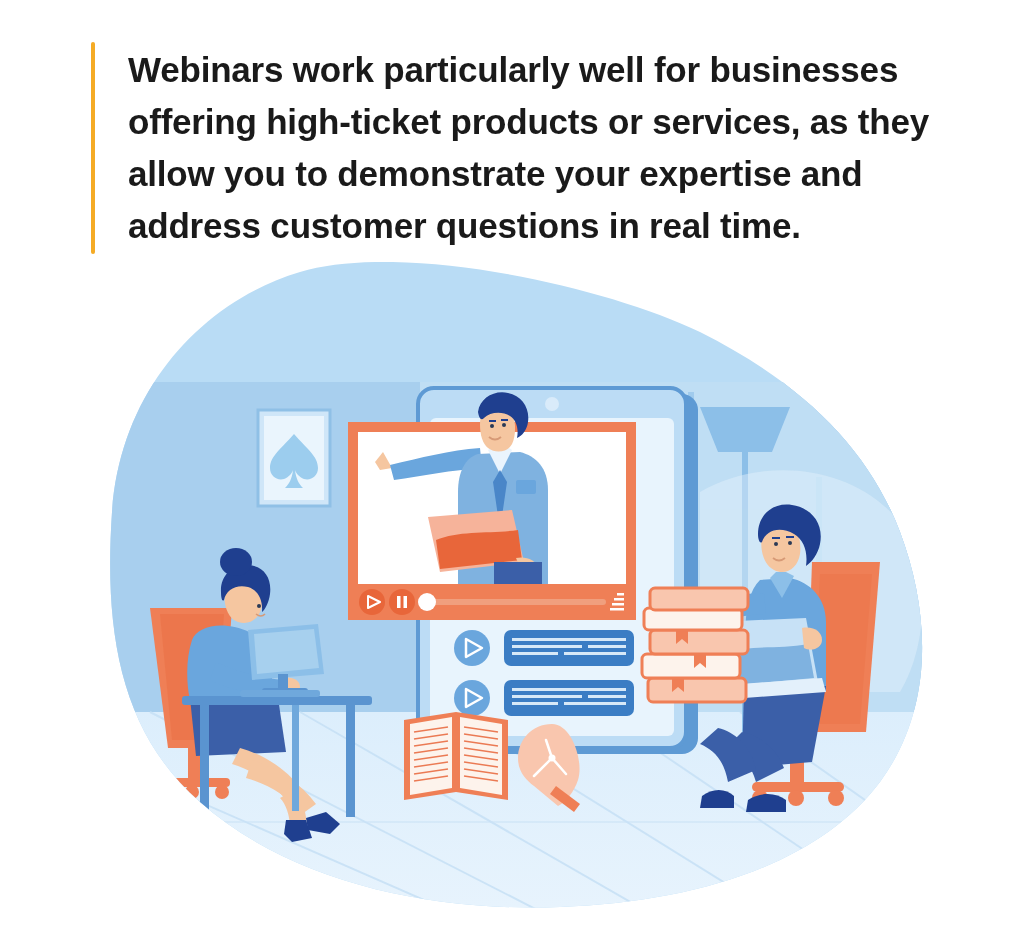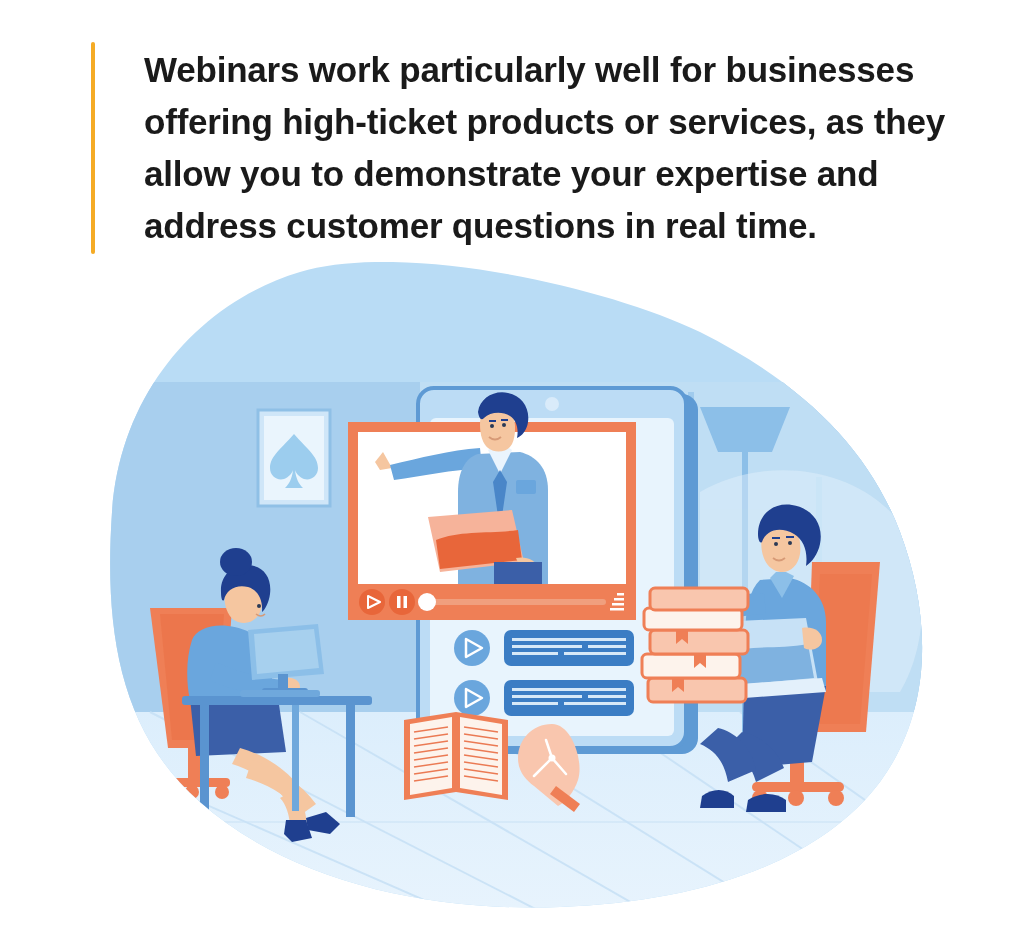--- a/index.html
+++ b/index.html
@@ -17,21 +17,20 @@
   }
 
   
   #quote-block {
     position: absolute;
     left: 91px;
     top: 42px;
     width: 860px;
     display: flex;
     align-items: stretch;
-    gap: 16px;
   }
   #quote-accent-bar {
     width: 4px;
     min-width: 4px;
     background: #f5ab25;
     border-radius: 2px;
     margin-right: 33px;
   }
   #quote-text {
     font-family: "Liberation Sans", sans-serif;

